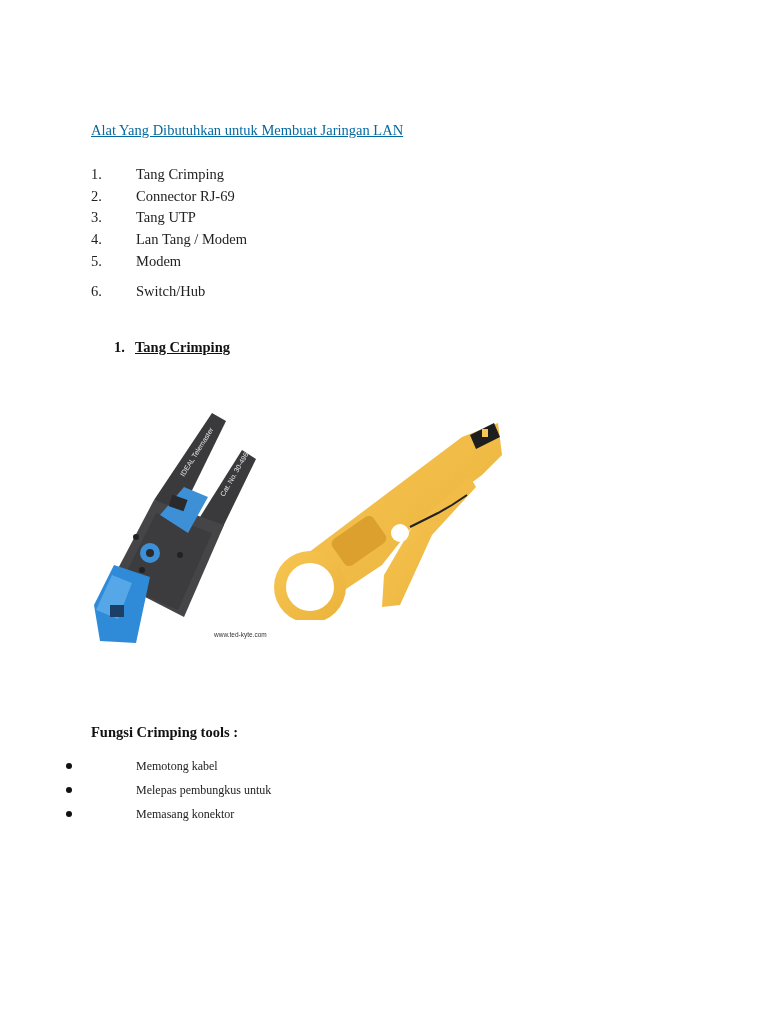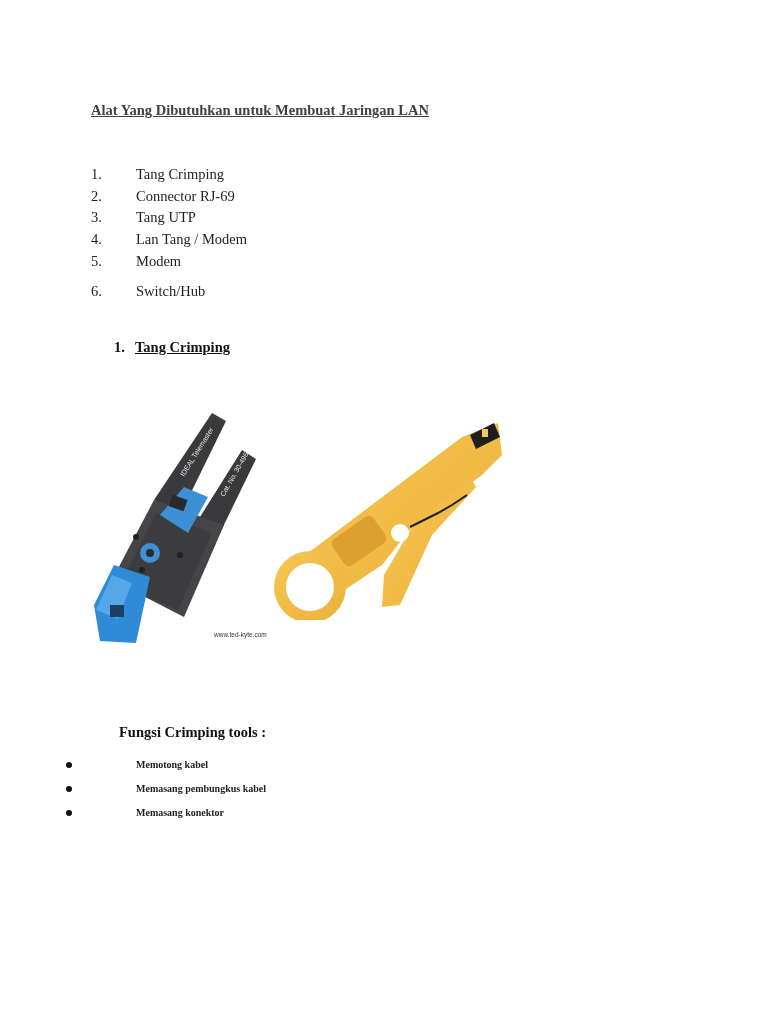--- a/index.html
+++ b/index.html
@@ -3,44 +3,43 @@
   <meta charset="utf-8">
   <style>
     html, body { margin: 0; padding: 0; background: #ffffff; }
     body {
       width: 768px; height: 1024px; position: relative; overflow: hidden;
       font-family: "Liberation Serif", "DejaVu Serif", serif;
       color: #222222;
     }
     .abs { position: absolute; }
     .doc-title {
-      left: 91px; top: 102px;
-      font-size: 14.5px; font-weight: bold;
-      color: #404040; text-decoration: underline;
+      left: 91px; top: 122px;
+      font-size: 14.5px; font-weight: normal;
+      color: #0369a1; text-decoration: underline;
       white-space: nowrap;
     }
     .ol-item { left: 91px; font-size: 14.5px; white-space: nowrap; }
     .ol-item .num { display: inline-block; width: 45px; }
     .section-heading {
       left: 114px; top: 339px; font-size: 14.5px; font-weight: bold;
       text-decoration: underline; color: #111; white-space: nowrap;
     }
     .section-heading .num { display: inline-block; width: 21px; }
     .img-crimper { left: 92px; top: 405px; width: 175px; height: 245px; }
     .img-stripper { left: 262px; top: 415px; width: 250px; height: 205px; }
     .watermark {
       position: absolute; left: 122px; bottom: 12px;
       font-family: "Liberation Sans", sans-serif; font-size: 6.5px; color: #333;
     }
     .fungsi-heading {
       left: 91px; top: 724px; font-size: 14.5px; font-weight: bold; color: #111;
       white-space: nowrap;
-      margin-left: 28px;
     }
-    .bullet-item { left: 66px; font-size: 10px; white-space: nowrap; font-weight: bold; }
+    .bullet-item { left: 66px; font-size: 12px; white-space: nowrap; }
     .bullet-item .dot {
       display: inline-block; width: 6px; height: 6px; border-radius: 50%;
       background: #111; vertical-align: middle; margin-right: 64px; margin-top: -2px;
     }
   </style>
 </head>
 <body>
 
 <div class="abs doc-title">Alat Yang Dibutuhkan untuk Membuat Jaringan LAN</div>
 
@@ -123,17 +122,17 @@
     <rect x="220" y="14" width="6" height="8" fill="#f7c653"></rect>
   </svg>
 </div>
 
 <div class="abs fungsi-heading">Fungsi Crimping tools :</div>
 
 <div class="abs bullet-item" style="top:759px">
   <span class="dot"></span><span>Memotong kabel</span>
 </div>
 <div class="abs bullet-item" style="top:783px">
-  <span class="dot"></span><span>Memasang pembungkus kabel</span>
+  <span class="dot"></span><span>Melepas pembungkus untuk</span>
 </div>
 <div class="abs bullet-item" style="top:807px">
   <span class="dot"></span><span>Memasang konektor</span>
 </div>
 
 </body></html>

